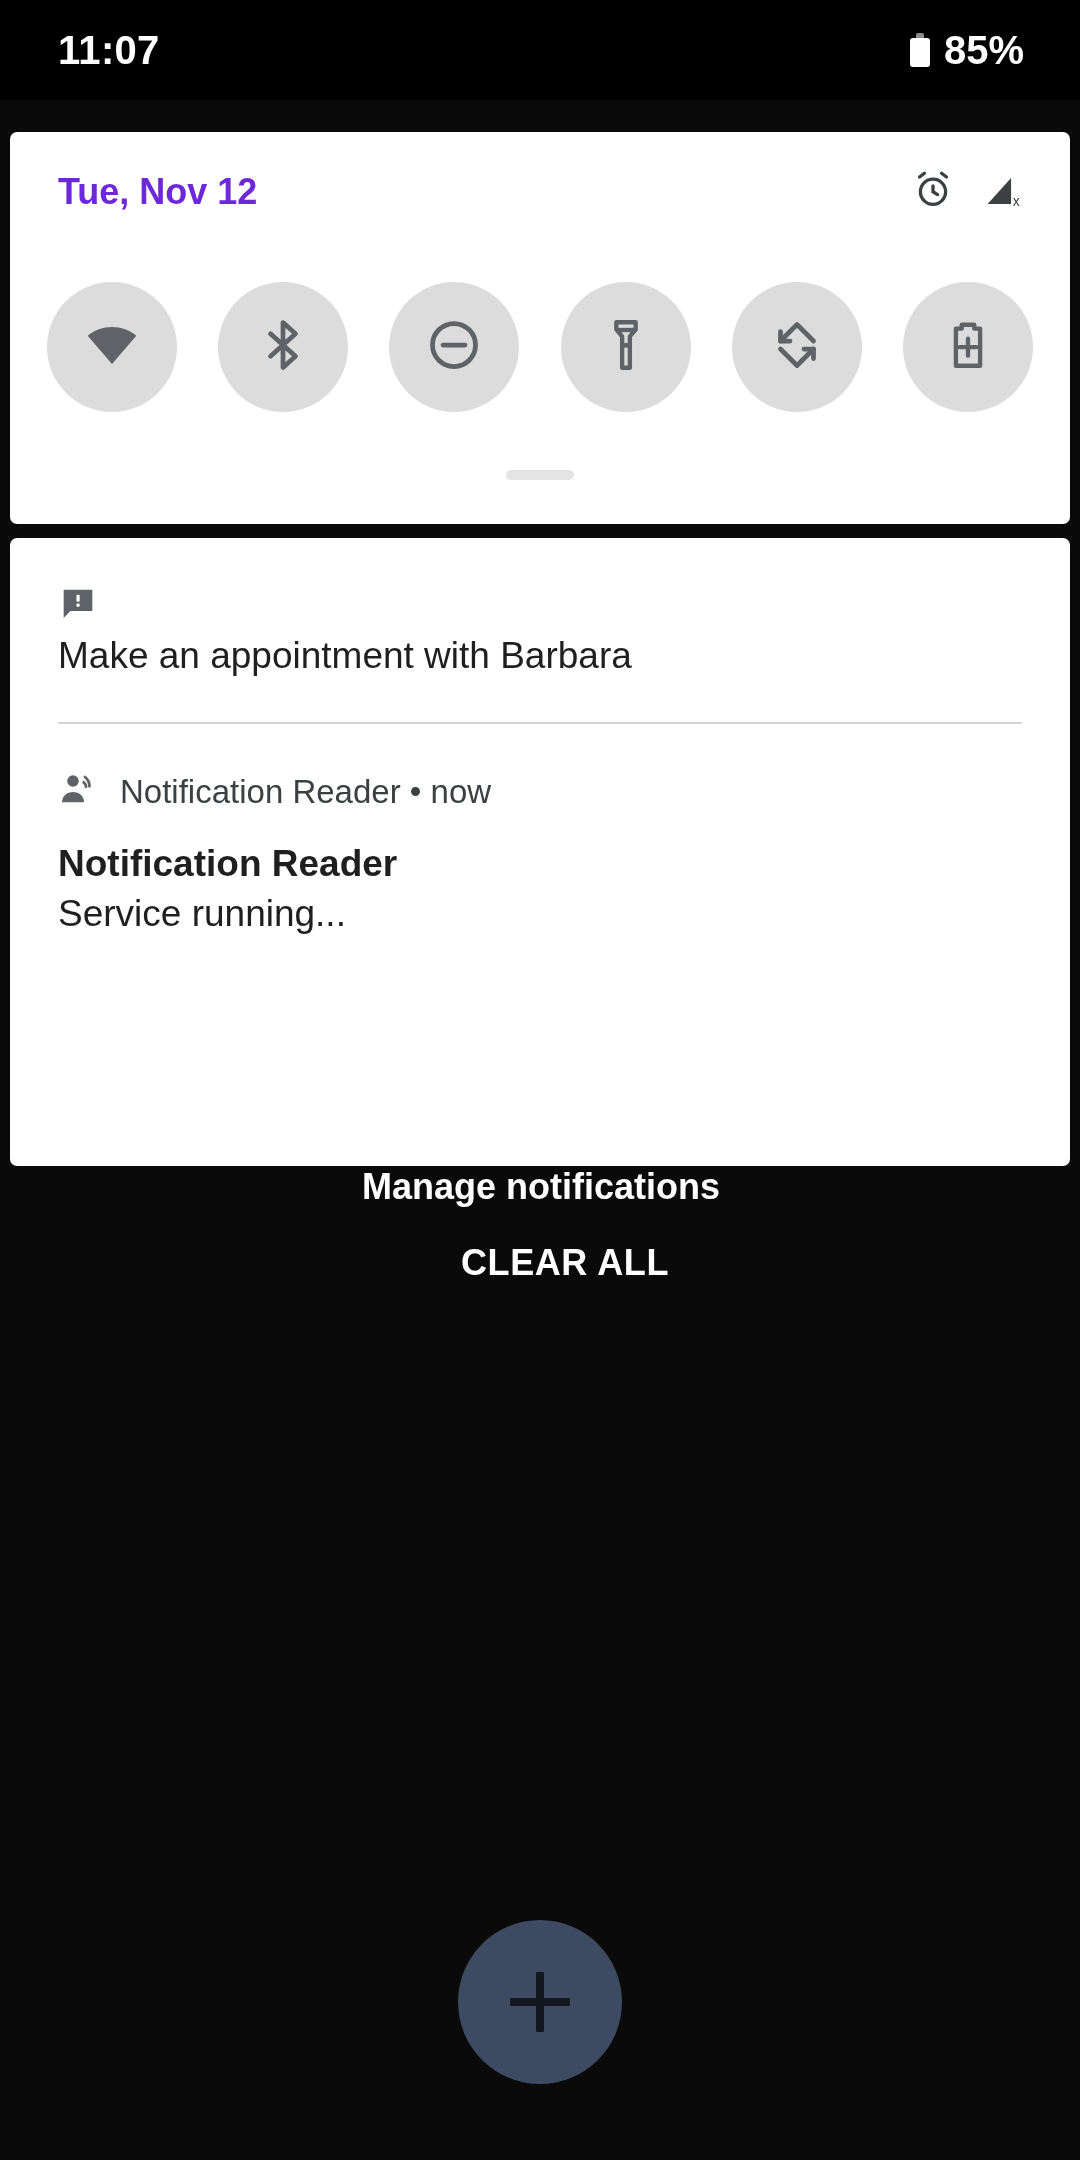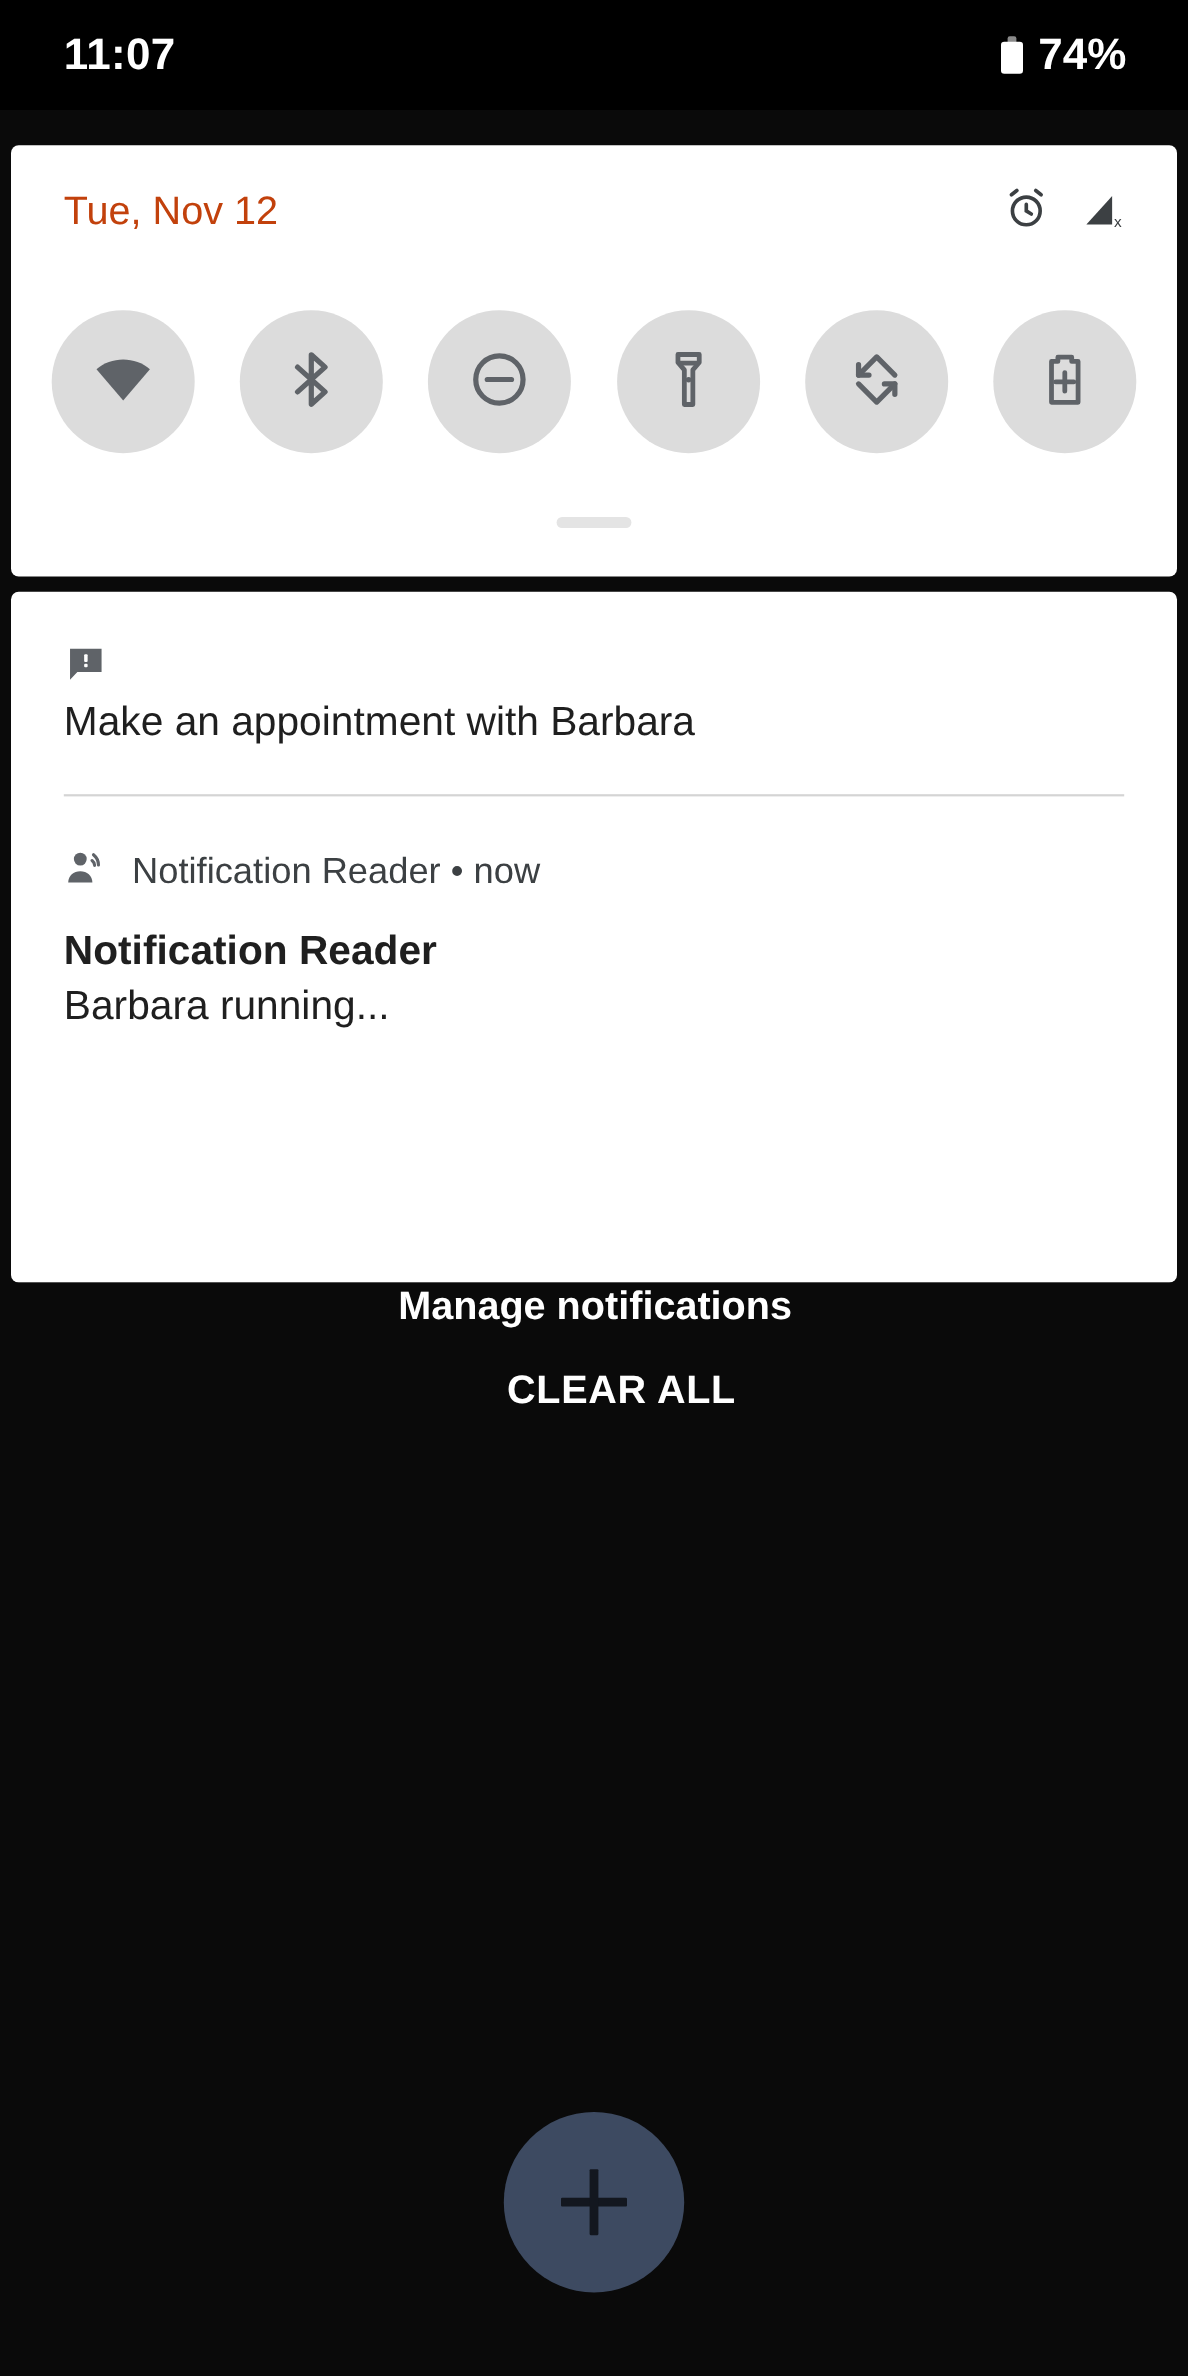--- a/index.html
+++ b/index.html
@@ -81,23 +81,23 @@
     position:absolute;
     top:0; left:0;
     width:100%;
     height:120px;
     display:flex;
     align-items:center;
     justify-content:space-between;
     padding:0 46px 0 48px;
   }
   .qs-date {
-    color:#c2410c;
+    color:#6d28d9;
     font-size:36px;
-    font-weight:400;
+    font-weight:700;
     text-align:right;
   }
   .qs-status-icons {
     display:flex;
     align-items:center;
     gap:28px;
   }
 
   .tiles-row {
     position:absolute;
@@ -241,21 +241,21 @@
 
 <div id="screen">
 
   <div class="statusbar">
     <div class="status-clock">11:07</div>
     <div class="status-right">
       <div class="battery-glyph">
         <div class="cap"></div>
         <div class="body"></div>
       </div>
-      <div class="status-battery-text">74%</div>
+      <div class="status-battery-text">85%</div>
     </div>
   </div>
 
   <div class="qs-panel">
 
     <div class="qs-header">
       <div class="qs-date">Tue, Nov 12</div>
       <div class="qs-status-icons">
 
         <span>
@@ -361,21 +361,21 @@
           <svg width="40" height="40" viewBox="0 0 24 24">
             <circle cx="9" cy="6.6" r="3.5" fill="#5f6368"></circle>
             <path d="M2.4 19.4 C2.4 15.6 5.4 13.2 9 13.2 C12.6 13.2 15.6 15.6 15.6 19.4 Z" fill="#5f6368"></path>
             <path d="M16.2 4.2 C17.9 5.6 18.9 7.6 18.9 9.8" fill="none" stroke="#5f6368" stroke-width="1.7" stroke-linecap="round"></path>
             <path d="M15.4 7.4 C16.3 8.1 16.8 9 16.8 10" fill="none" stroke="#5f6368" stroke-width="1.7" stroke-linecap="round"></path>
           </svg>
         </span>
         <span class="notif-app-text">Notification Reader • now</span>
       </div>
       <div class="notif-title">Notification Reader</div>
-      <div class="notif-body">Barbara running...</div>
+      <div class="notif-body">Service running...</div>
     </div>
 
   </div>
 
   <div class="notif-footer">
     <div class="footer-manage">Manage notifications</div>
     <div class="footer-clear">CLEAR ALL</div>
   </div>
 
   <div class="fab">

